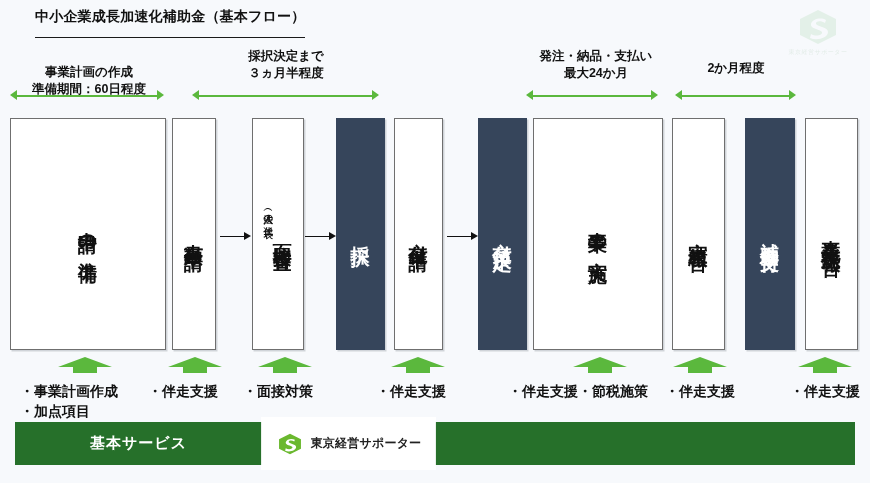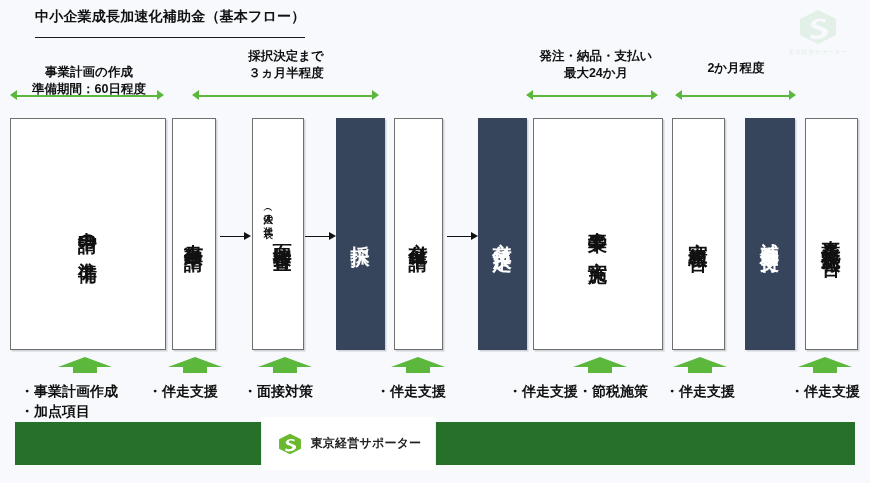--- a/index.html
+++ b/index.html
@@ -245,20 +245,21 @@
   <div class="support-text" style="left:20px;top:381px;">・事業計画作成
 ・加点項目</div>
   <div class="support-text" style="left:148px;top:381px;">・伴走支援</div>
   <div class="support-text" style="left:243px;top:381px;">・面接対策</div>
   <div class="support-text" style="left:376px;top:381px;">・伴走支援</div>
   <div class="support-text" style="left:508px;top:381px;">・伴走支援・節税施策</div>
   <div class="support-text" style="left:665px;top:381px;">・伴走支援</div>
   <div class="support-text" style="left:790px;top:381px;">・伴走支援</div>
 
   <div class="banner">
+    <div class="seg-label" style="left:0;width:247px;">基本サービス</div>
 
     <div class="logo-badge">
       <svg width="28" height="24" viewBox="0 0 46 38" aria-hidden="true">
         <path d="M23 2 L41 11 L41 27 L23 36 L5 27 L5 11 Z" fill="#6ab82e"></path>
         <path d="M31 12 C26 9 17 11 16 16 C15 21 25 21 27 24 C28 27 21 29 16 26 L15 30 C22 33 33 30 33 24 C33 19 23 19 21 16 C20 13 26 12 30 15 Z" fill="#ffffff"></path>
       </svg>
       <span class="logo-text">東京経営サポーター</span>
     </div>
   </div>
 

